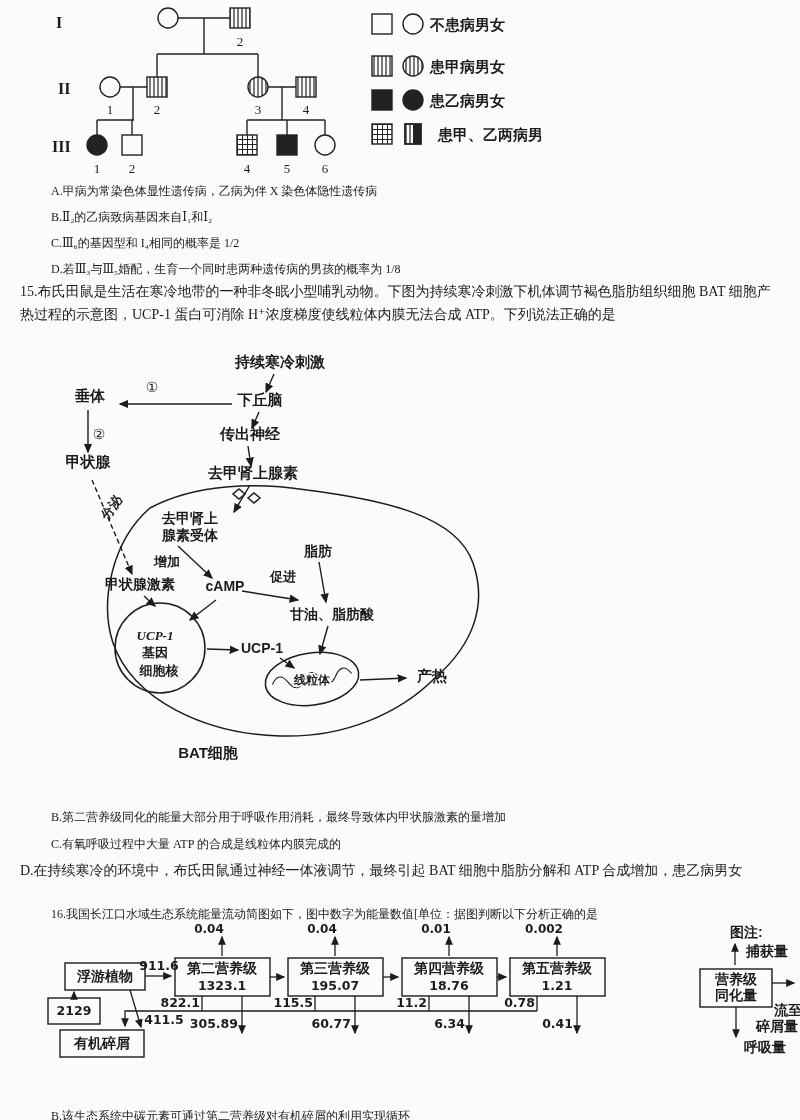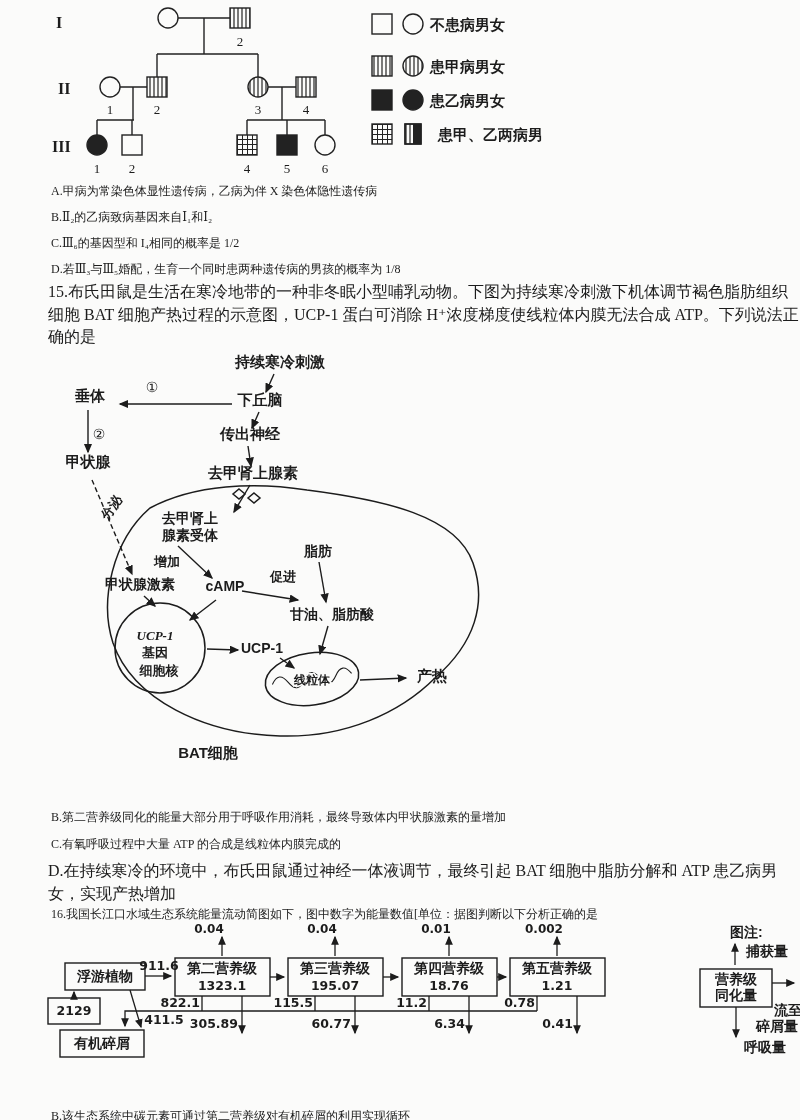--- a/index.html
+++ b/index.html
@@ -1,20 +1,20 @@
 <!DOCTYPE html>
 <html><head>
 <meta charset="utf-8">
 <style>
   *{margin:0;padding:0;box-sizing:border-box}
   html,body{width:800px;height:1120px}
   body{background:#e8e8e6;font-family:"Liberation Serif","DejaVu Serif",serif;color:#1c1c1c}
   .page{position:relative;width:800px;height:1120px;background:#fbfbfa;overflow:hidden}
   .line{position:absolute;left:51px;width:756px;font-size:12px;line-height:22px;white-space:nowrap}
-  .para{position:absolute;left:48px;width:752px;font-size:16px;line-height:22.5px}
+  .para{position:absolute;left:20px;width:752px;font-size:14px;line-height:22.5px}
   svg{position:absolute;overflow:visible}
   svg text{fill:#1c1c1c}
   .dt{font-family:"Liberation Sans","DejaVu Sans",sans-serif;font-weight:bold}
   .sr{font-family:"Liberation Serif","DejaVu Serif",serif}
   .it{font-style:italic}
   .num{font-family:"DejaVu Sans",sans-serif;font-weight:bold;font-size:12.5px}
   .s12{font-size:12px}.s13{font-size:13px}.s14{font-size:14px}.s15{font-size:15px}.s16{font-size:16px}
   .mid{text-anchor:middle}.end{text-anchor:end}
   .halo{paint-order:stroke;stroke:#fbfbfa;stroke-width:3px}
 </style>
@@ -158,21 +158,21 @@
       <text class="dt s13 mid" x="119" y="327">细胞核</text>
       <text class="dt s14 mid" x="222" y="305">UCP-1</text>
       <text class="dt s12 mid halo" x="272" y="336">线粒体</text>
       <text class="dt s15 mid" x="392" y="333">产热</text>
       <text class="dt s15 mid" x="168" y="410">BAT细胞</text>
     </g>
   </svg>
 
   <div class="line" style="top:806px">B.第二营养级同化的能量大部分用于呼吸作用消耗，最终导致体内甲状腺激素的量增加</div>
   <div class="line" style="top:833px">C.有氧呼吸过程中大量 ATP 的合成是线粒体内膜完成的</div>
-  <div class="para" style="top:860px">D.在持续寒冷的环境中，布氏田鼠通过神经一体液调节，最终引起 BAT 细胞中脂肪分解和 ATP 患乙病男女，实现产热增加</div>
+  <div class="para" style="top:860px">D.在持续寒冷的环境中，布氏田鼠通过神经一体液调节，最终引起 BAT 细胞中脂肪分解和 ATP 合成增加，患乙病男女</div>
 
   <div class="line" style="top:903px">16.我国长江口水域生态系统能量流动简图如下，图中数字为能量数值[单位：据图判断以下分析正确的是</div>
 
   <svg style="left:30px;top:923px" width="770" height="152" viewBox="0 0 770 152">
     <g stroke="#1c1c1c" stroke-width="1.4" fill="none">
       <rect x="35" y="40" width="80" height="27"></rect>
       <rect x="18" y="75" width="52" height="26"></rect>
       <rect x="30" y="107" width="84" height="27"></rect>
       <rect x="145" y="35" width="95" height="38"></rect>
       <rect x="258" y="35" width="95" height="38"></rect>

